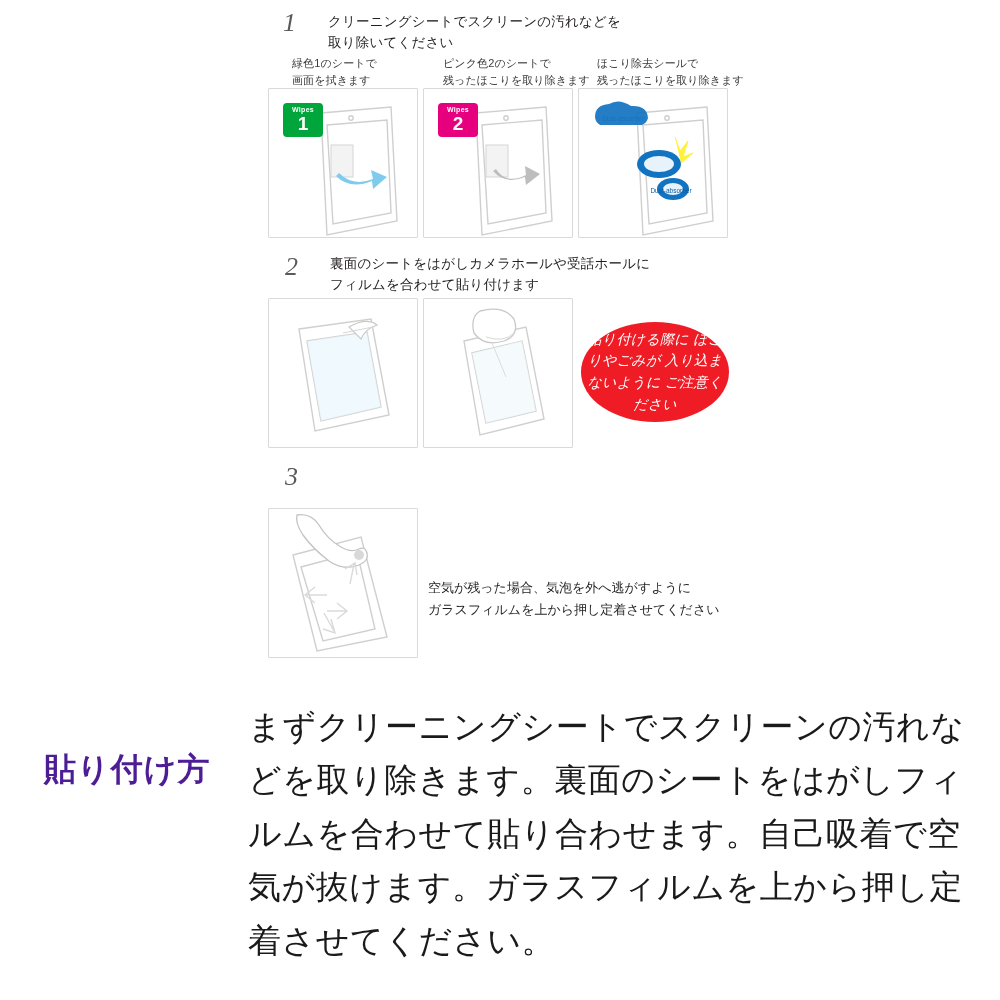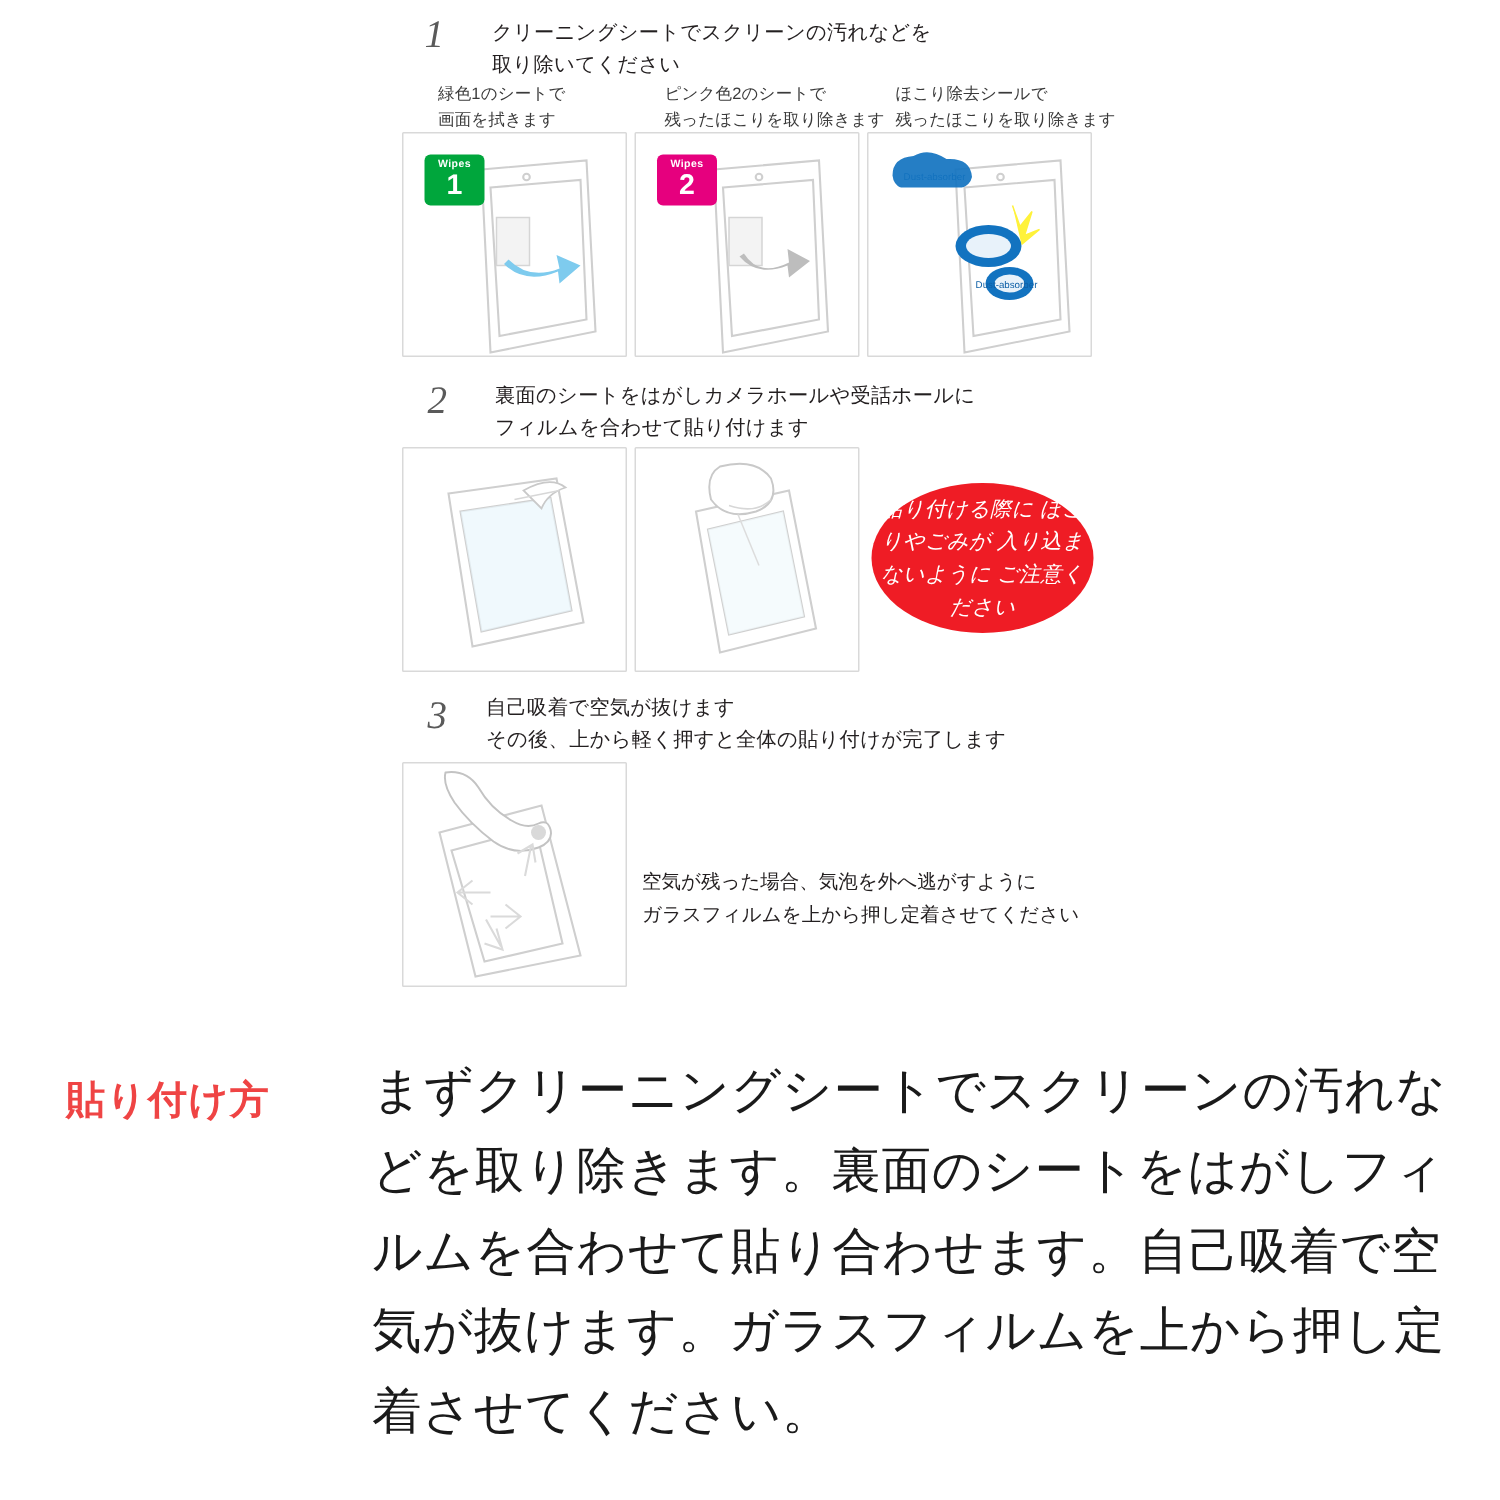--- a/index.html
+++ b/index.html
@@ -45,22 +45,22 @@
     letter-spacing:0.3px;
     font-style:italic;
   }
 
   .note{
     position:absolute;font-size:13px;line-height:1.7;color:#231f20;white-space:pre-line;margin-top:21px;
   }
 
   
   .bottom-label{
-    position:absolute;left:44px;top:716px;font-size:26px;font-weight:bold;
-    letter-spacing:1px;color:#ef4444;
+    position:absolute;left:44px;top:748px;font-size:32px;font-weight:bold;
+    letter-spacing:1px;color:#4c1d95;
   }
   .bottom-text{
     position:absolute;left:248px;top:700px;width:730px;
     font-size:33px;line-height:1.62;color:#1a1a1a;letter-spacing:0.5px;
   }
 </style>
 </head>
 <body>
 
 <div class="page">
@@ -172,22 +172,20 @@
   <div class="panel" style="left:578px;top:298px;width:148px;height:148px;border-color:#ffffff;"></div>
 
   <div class="red-bubble" style="left:581px;top:322px;width:148px;height:100px;">
     <span>貼り付ける際に
 ほこりやごみが
 入り込まないように
 ご注意ください</span>
   </div>
 
   <div class="step-num" style="left:285px;top:462px;">3</div>
-  <div class="step-head" style="left:324px;top:462px;">自己吸着で空気が抜けます
-その後、上から軽く押すと全体の貼り付けが完了します</div>
 
   <div class="panel" style="left:268px;top:508px;width:148px;height:148px;">
     <div class="phone" style="left:6px;top:2px;">
       <svg width="140" height="144" viewBox="0 0 140 144">
         <g fill="none" stroke="#cfcfcf" stroke-width="1.4">
           <path d="M18 44 L86 26 L112 126 L42 140 Z"></path>
           <path d="M26 56 L82 41 L100 118 L48 130 Z"></path>
         </g>
         <path d="M22 4 q14 -2 22 10 q8 14 22 22 q10 6 18 2 q6 -3 8 4 q2 8 -8 12 q-16 6 -30 -4 q-16 -12 -26 -26 q-8 -12 -6 -20 Z" fill="#ffffff" stroke="#c3c3c3" stroke-width="1.3"></path>
         <circle cx="84" cy="44" r="5" fill="#d9d9d9"></circle>

